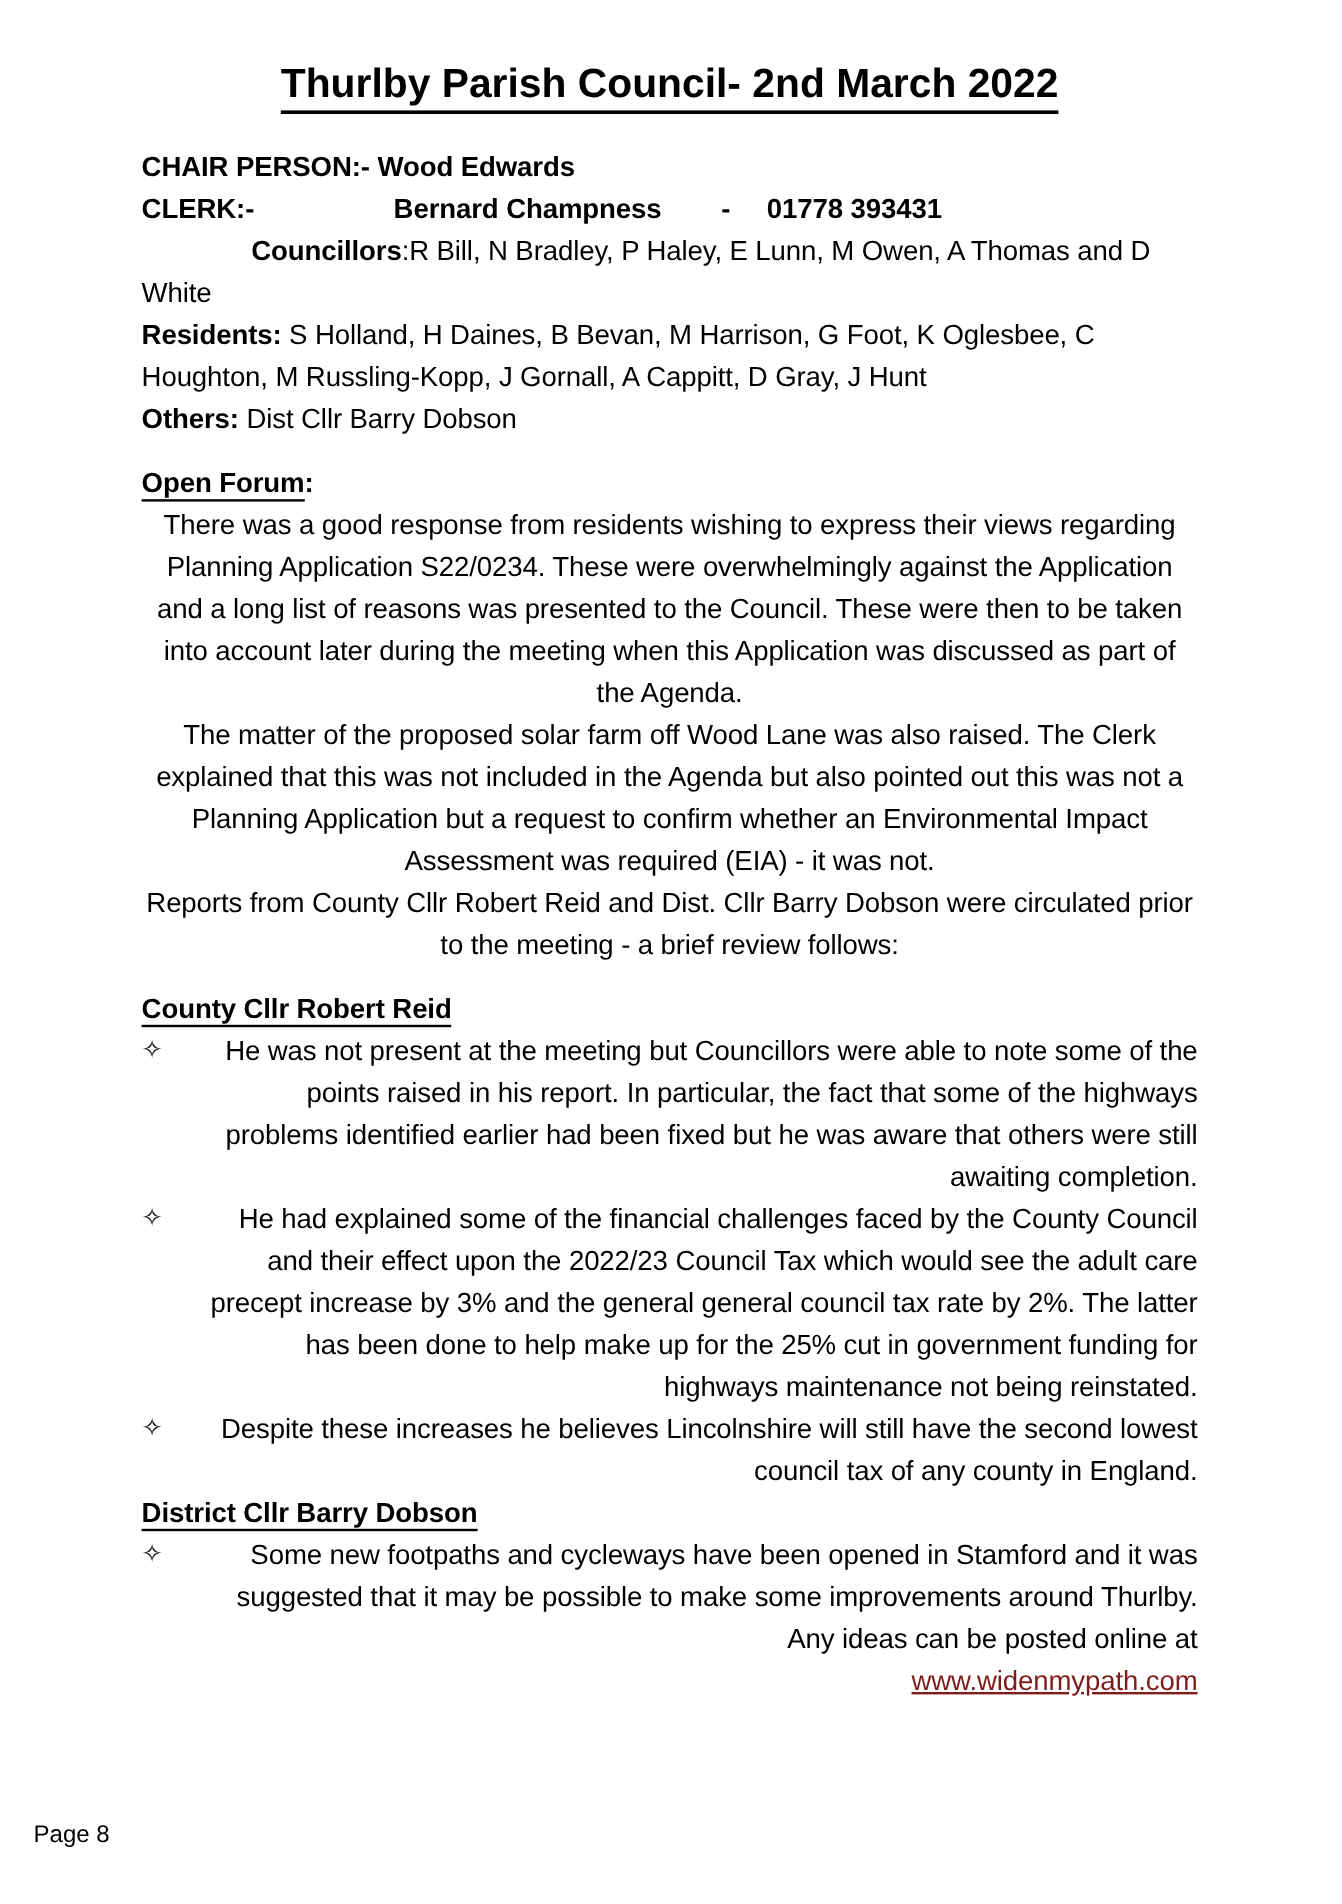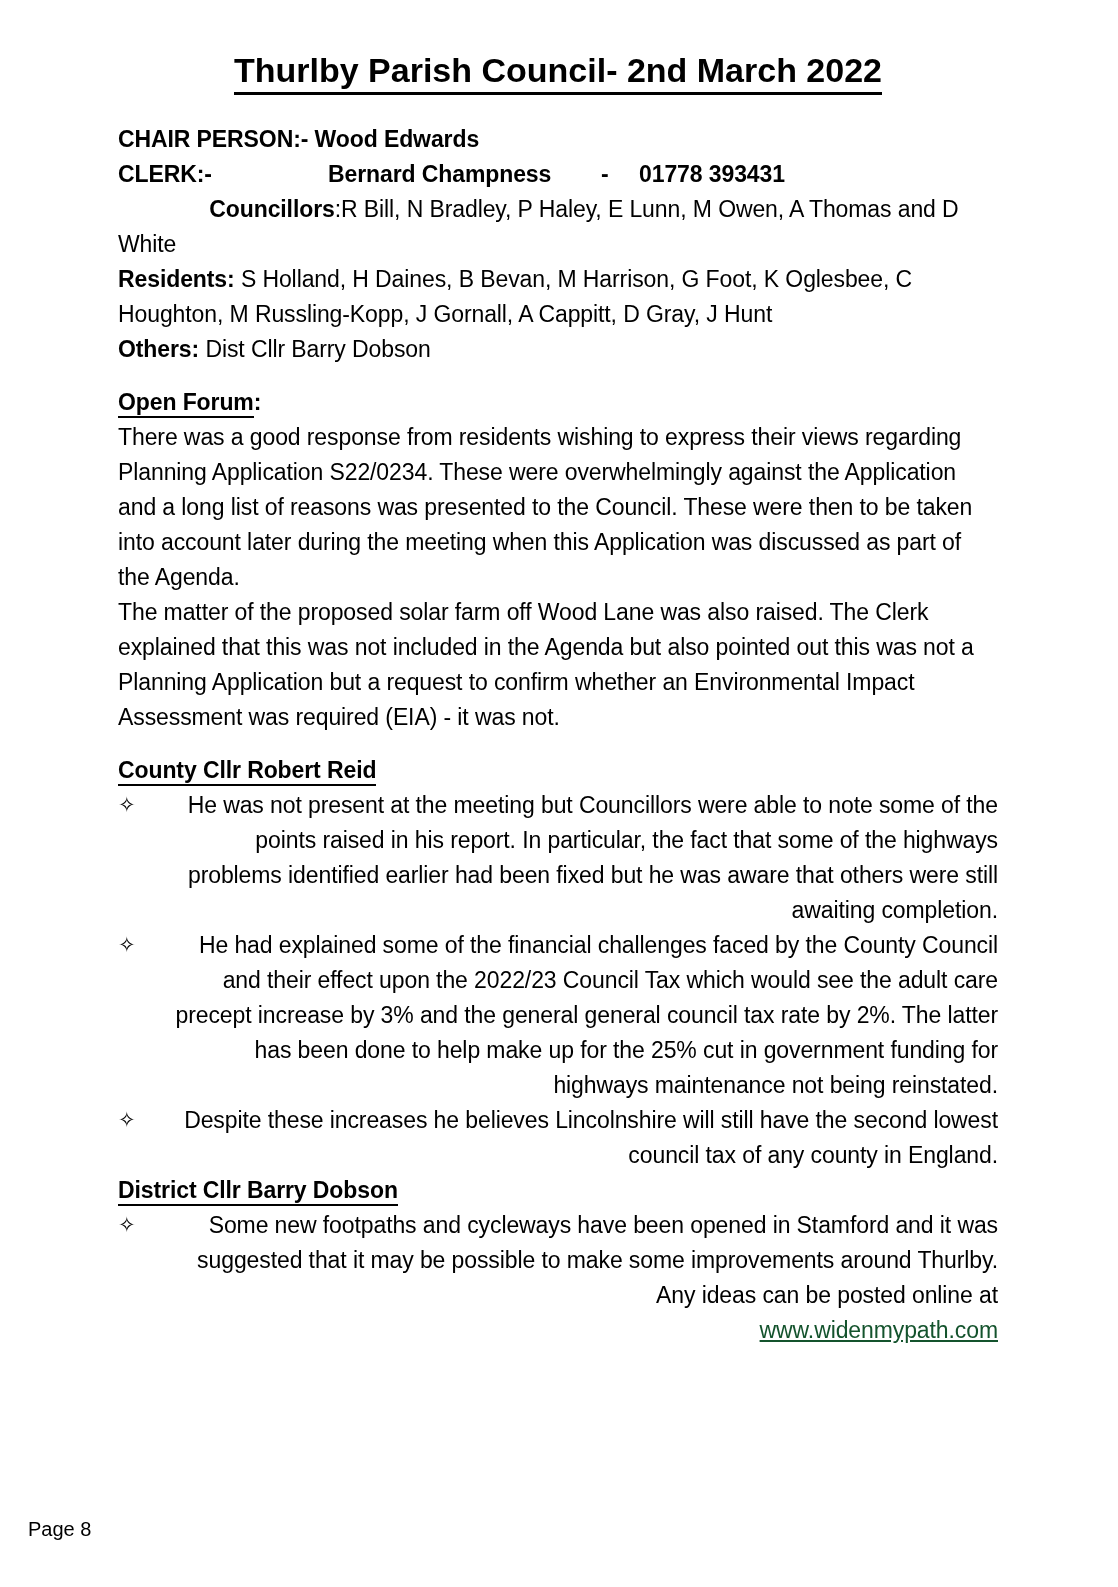--- a/index.html
+++ b/index.html
@@ -29,30 +29,30 @@
   .title .tu { border-bottom: 3px solid #000; padding-bottom: 3px; }
   .b { font-weight: bold; }
   .line { margin: 0; }
   .clerk-label { display: inline-block; width: 210px; }
   .clerk-name  { display: inline-block; width: 273px; }
   .clerk-sep   { display: inline-block; width: 38px; }
   .counc-label { display: inline-block; width: 223px; text-align: right; }
   .heading  { font-weight: bold; margin-top: 18px; }
   .heading0 { font-weight: bold; margin-top: 0; }
   .hu { border-bottom: 2px solid #000; padding-bottom: 1px; }
-  p { margin: 0; }
+  p { margin: 0; text-align: center; }
   .bullet { display: flex; }
   .bullet .marker {
     flex: 0 0 55px;
     width: 55px;
     font-family: "DejaVu Sans", sans-serif;
     font-size: 21px;
   }
   .bullet .btext { flex: 1; text-align: right; }
-  .weblink { color: #14532d; text-decoration: underline; display: block; }
+  .weblink { color: #7f1d1d; text-decoration: underline; display: block; }
   .page-number {
     position: absolute;
     left: 0; right: 0;
     bottom: 40px;
     font-size: 20px;
     letter-spacing: 0;
   }
 </style>
 </head>
 <body>
@@ -66,20 +66,21 @@
     <div class="line"><span class="b clerk-label">CLERK:-</span><span class="b clerk-name">Bernard Champness</span><span class="b clerk-sep">-</span><span class="b">01778 393431</span></div>
     <div class="line"><span class="counc-label"><span class="b">Councillors</span><span>:</span></span><span>R Bill, N Bradley, P Haley, E Lunn, M Owen, A Thomas and D White</span></div>
     <div class="line"><span class="b">Residents:</span><span> S Holland, H Daines, B Bevan, M Harrison, G Foot, K Oglesbee, C Houghton, M Russling-Kopp, J Gornall, A Cappitt, D Gray, J Hunt</span></div>
     <div class="line"><span class="b">Others:</span><span> Dist Cllr Barry Dobson</span></div>
   </div>
 
   <div class="heading"><span class="hu">Open Forum</span><span>:</span></div>
   <p>There was a good response from residents wishing to express their views regarding Planning Application S22/0234. These were overwhelmingly against the Application and a long list of reasons was presented to the Council. These were then to be taken into account later during the meeting when this Application was discussed as part of the Agenda.</p>
   <p>The matter of the proposed solar farm off Wood Lane was also raised. The Clerk explained that this was not included in the Agenda but also pointed out this was not a Planning Application but a request to confirm whether an Environmental Impact Assessment was required (EIA) - it was not.</p>
 
+  <p>Reports from County Cllr Robert Reid and Dist. Cllr Barry Dobson were circulated prior to the meeting - a brief review follows:</p>
 
   <div class="heading"><span class="hu">County Cllr Robert Reid</span></div>
   <div class="bullets">
     <div class="bullet">
         <span class="marker">✧</span>
         <span class="btext">He was not present at the meeting but Councillors were able to note some of the points raised in his report. In particular, the fact that some of the highways problems identified earlier had been fixed but he was aware that others were still awaiting completion.</span>
       </div>
     <div class="bullet">
         <span class="marker">✧</span>
         <span class="btext">He had explained some of the financial challenges faced by the County Council and their effect upon the 2022/23 Council Tax which would see the adult care precept increase by 3% and the general general council tax rate by 2%. The latter has been done to help make up for the 25% cut in government funding for highways maintenance not being reinstated.</span>

